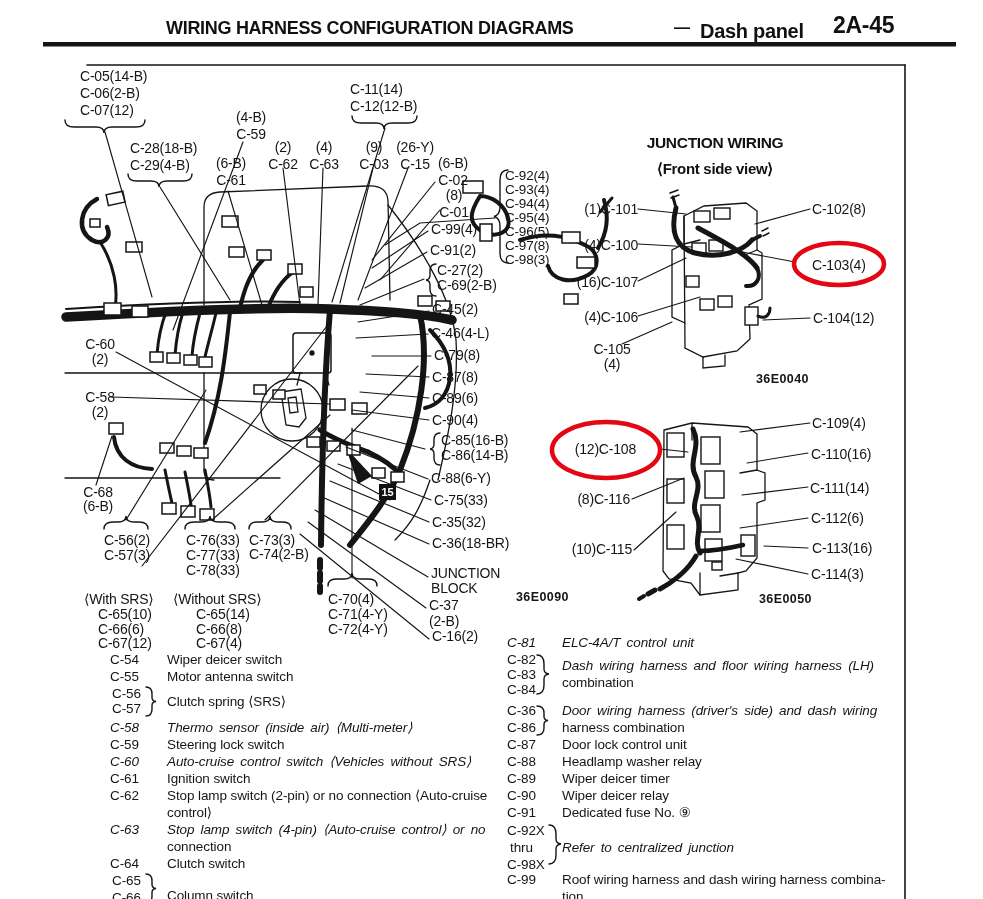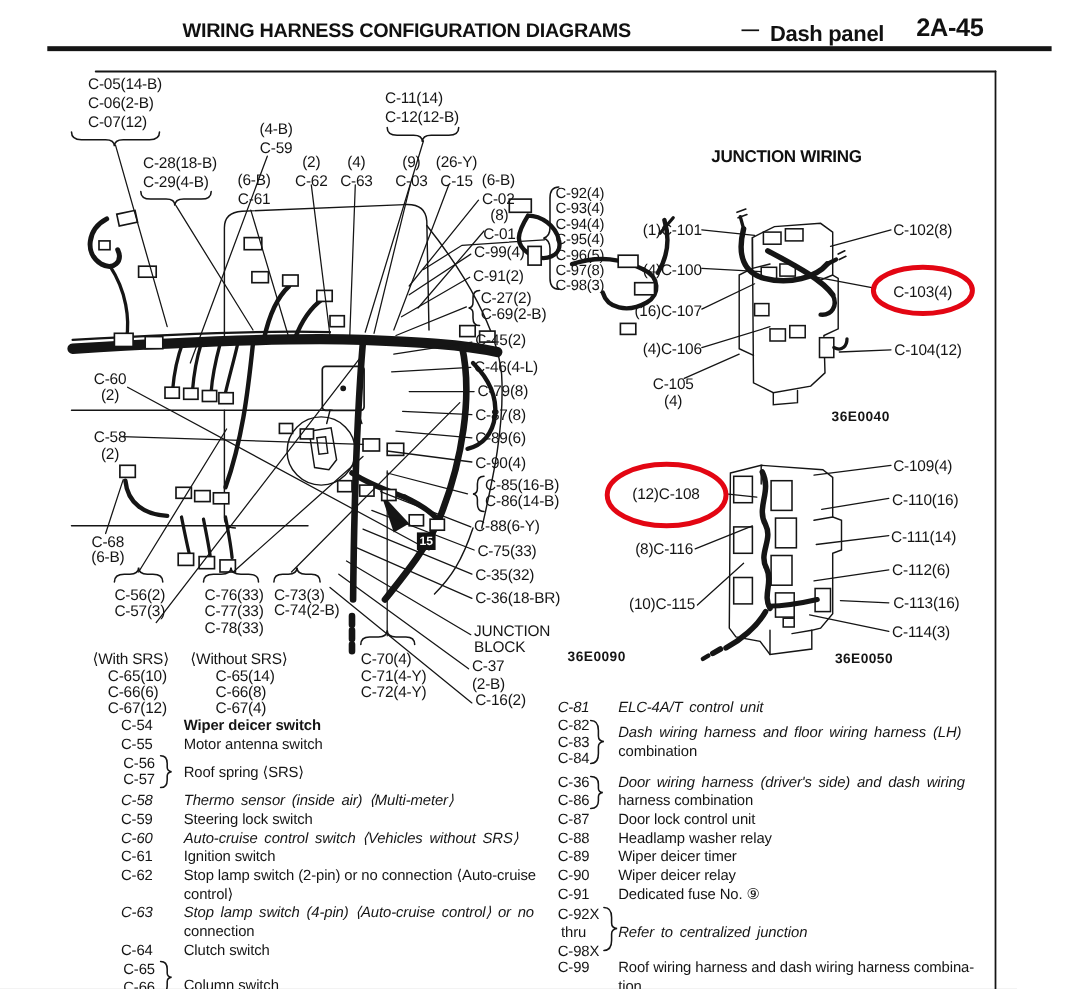--- a/index.html
+++ b/index.html
@@ -388,20 +388,21 @@
   </div>
   <div class="lb t15" style="left:328px;top:592px;">
     <div>C-70(4)</div>
     <div>C-71(4-Y)</div>
     <div>C-72(4-Y)</div>
   </div>
   <div class="lb fig" style="left:516px;top:589px;">36E0090</div>
   <div class="badge">15</div>
 
   <div class="hd" style="left:600px;top:134px;width:230px;text-align:center;font-size:15.5px;">JUNCTION WIRING</div>
+  <div class="hd" style="left:600px;top:160px;width:230px;text-align:center;font-size:15px;">⟨Front side view⟩</div>
   <div class="lb r" style="left:560px;top:201px;width:78px;">(1)C-101</div>
   <div class="lb" style="left:812px;top:201px;">C-102(8)</div>
   <div class="lb r" style="left:560px;top:237px;width:78px;">(4)C-100</div>
   <div class="lb" style="left:812px;top:257px;">C-103(4)</div>
   <div class="lb r" style="left:555px;top:274px;width:83px;">(16)C-107</div>
   <div class="lb r" style="left:560px;top:309px;width:78px;">(4)C-106</div>
   <div class="lb" style="left:813px;top:310px;">C-104(12)</div>
   <div class="lb c t15" style="left:592px;top:342px;width:40px;">
     <div>C-105</div>
       <div>(4)</div>
@@ -414,26 +415,26 @@
   <div class="lb" style="left:810px;top:480px;">C-111(14)</div>
   <div class="lb r" style="left:552px;top:491px;width:78px;">(8)C-116</div>
   <div class="lb" style="left:811px;top:510px;">C-112(6)</div>
   <div class="lb r" style="left:552px;top:541px;width:80px;">(10)C-115</div>
   <div class="lb" style="left:812px;top:540px;">C-113(16)</div>
   <div class="lb" style="left:811px;top:566px;">C-114(3)</div>
   <div class="lb fig" style="left:759px;top:591px;">36E0050</div>
 
   <div>
     <div class="lg" style="left:110px;top:651px;">C-54</div>
-    <div class="lg" style="left:167px;top:651px;font-weight:bold;">Wiper deicer switch</div>
+    <div class="lg" style="left:167px;top:651px;">Wiper deicer switch</div>
     <div class="lg" style="left:110px;top:668px;">C-55</div>
     <div class="lg" style="left:167px;top:668px;">Motor antenna switch</div>
     <div class="lg" style="left:112px;top:685px;">C-56</div>
     <div class="lg" style="left:112px;top:700px;">C-57</div>
-    <div class="lg" style="left:167px;top:693px;">Roof spring ⟨SRS⟩</div>
+    <div class="lg" style="left:167px;top:693px;">Clutch spring ⟨SRS⟩</div>
     <div class="lg wide" style="left:110px;top:719px;">C-58</div>
     <div class="lg wide" style="left:167px;top:719px;">Thermo sensor (inside air) ⟨Multi-meter⟩</div>
     <div class="lg" style="left:110px;top:736px;">C-59</div>
     <div class="lg" style="left:167px;top:736px;">Steering lock switch</div>
     <div class="lg wide" style="left:110px;top:753px;">C-60</div>
     <div class="lg wide" style="left:167px;top:753px;">Auto-cruise control switch ⟨Vehicles without SRS⟩</div>
     <div class="lg" style="left:110px;top:770px;">C-61</div>
     <div class="lg" style="left:167px;top:770px;">Ignition switch</div>
     <div class="lg" style="left:110px;top:787px;">C-62</div>
     <div class="lg" style="left:167px;top:787px;">Stop lamp switch (2-pin) or no connection ⟨Auto-cruise</div>

